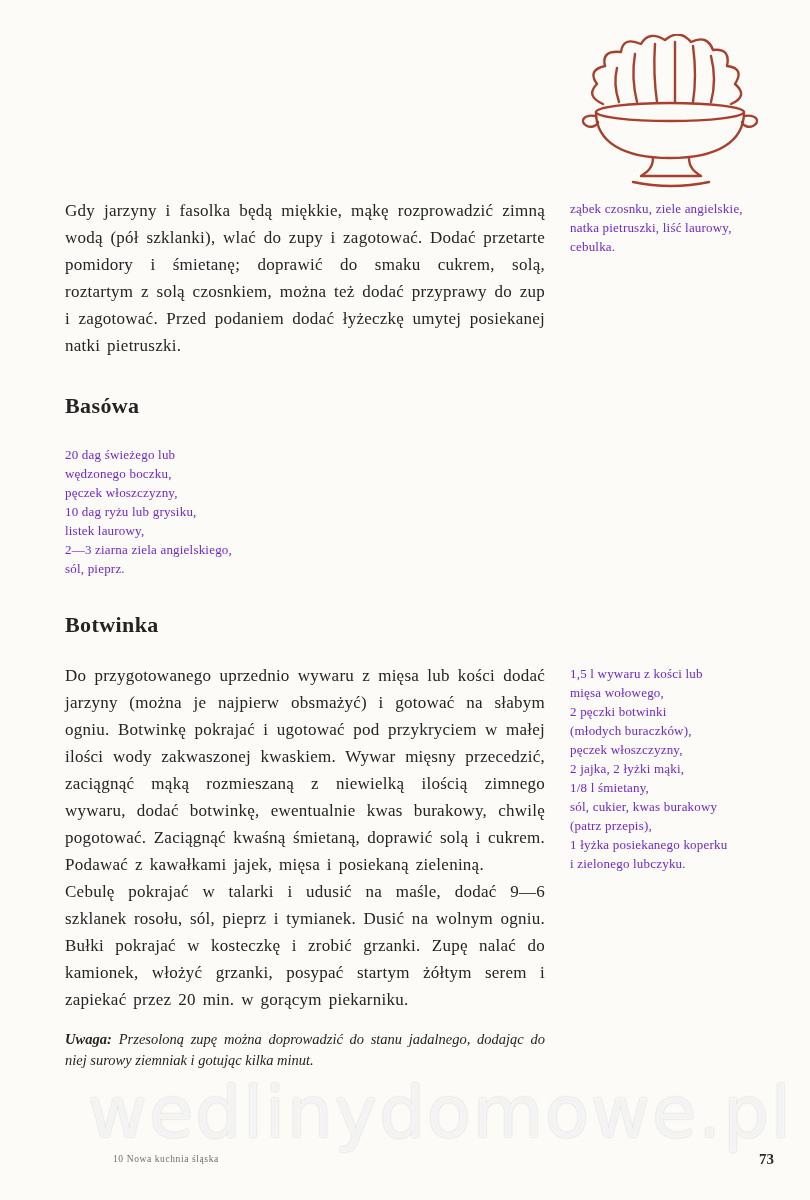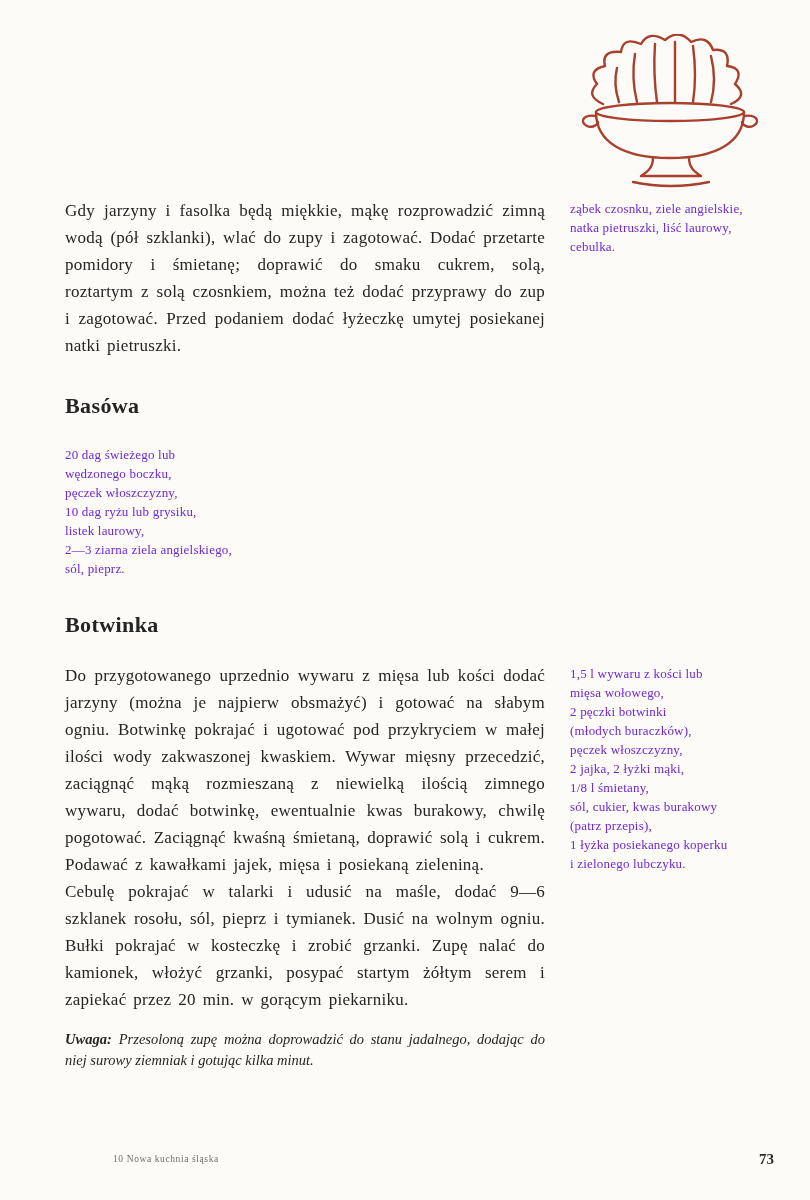--- a/index.html
+++ b/index.html
@@ -164,17 +164,18 @@
 
     <section class="row">
       <div>
         <p class="body-par">Cebulę pokrajać w talarki i udusić na maśle, dodać 9—6 szklanek rosołu, sól, pieprz i tymianek. Dusić na wolnym ogniu. Bułki pokrajać w kosteczkę i zrobić grzanki. Zupę nalać do kamionek, włożyć grzanki, posypać startym żółtym serem i zapiekać przez 20 min. w gorącym piekarniku.</p>
         <p class="note"><span class="note-label">Uwaga:</span><span>Przesoloną zupę można doprowadzić do stanu jadalnego, dodając do niej surowy ziemniak i gotując kilka minut.</span></p>
       </div>
     </section>
 
   </div>
 
+  <div class="watermark">wedlinydomowe.pl</div>
 
   <div class="footer-left">10   Nowa kuchnia śląska</div>
   <div class="page-number">73</div>
 
 </div>
 
 </body></html>

